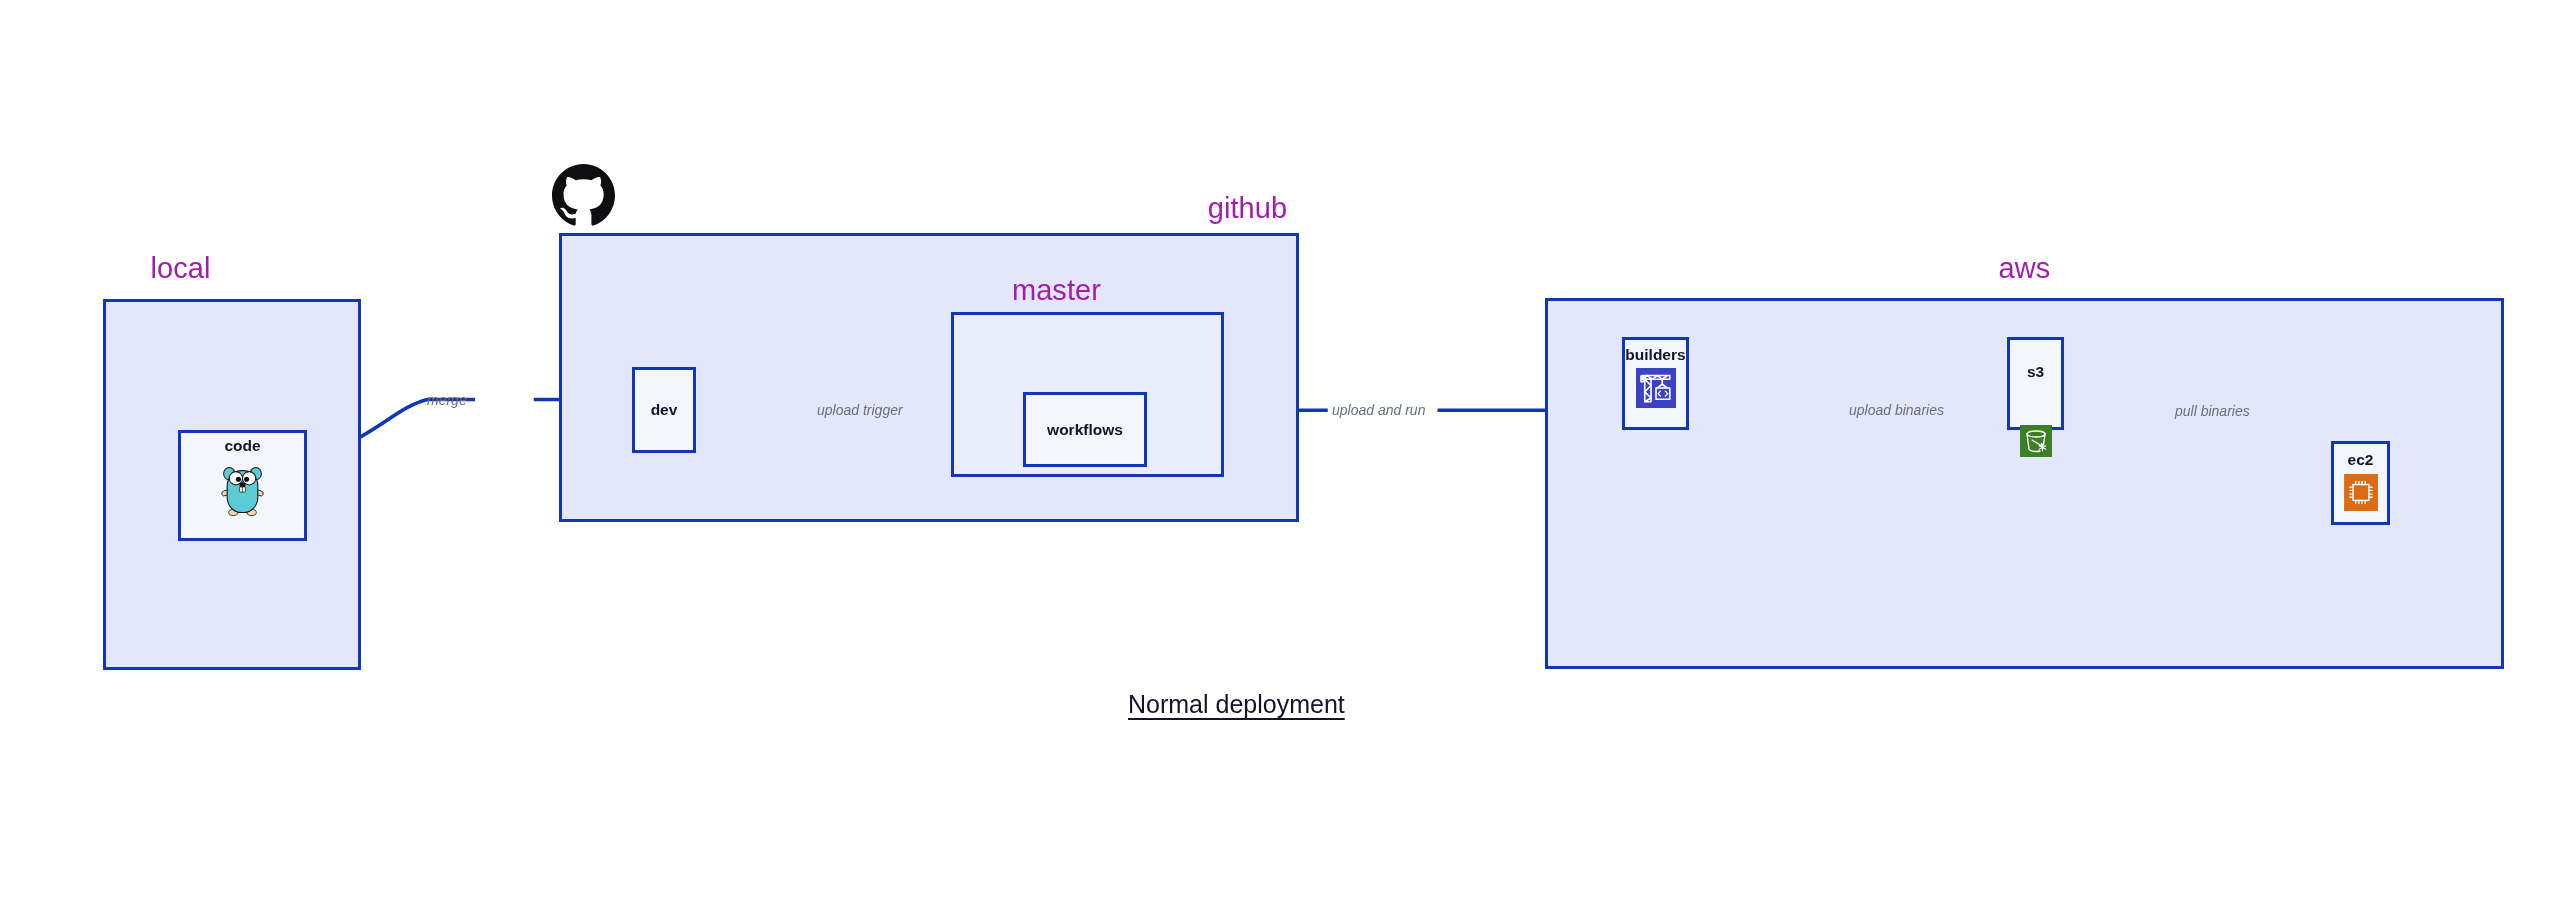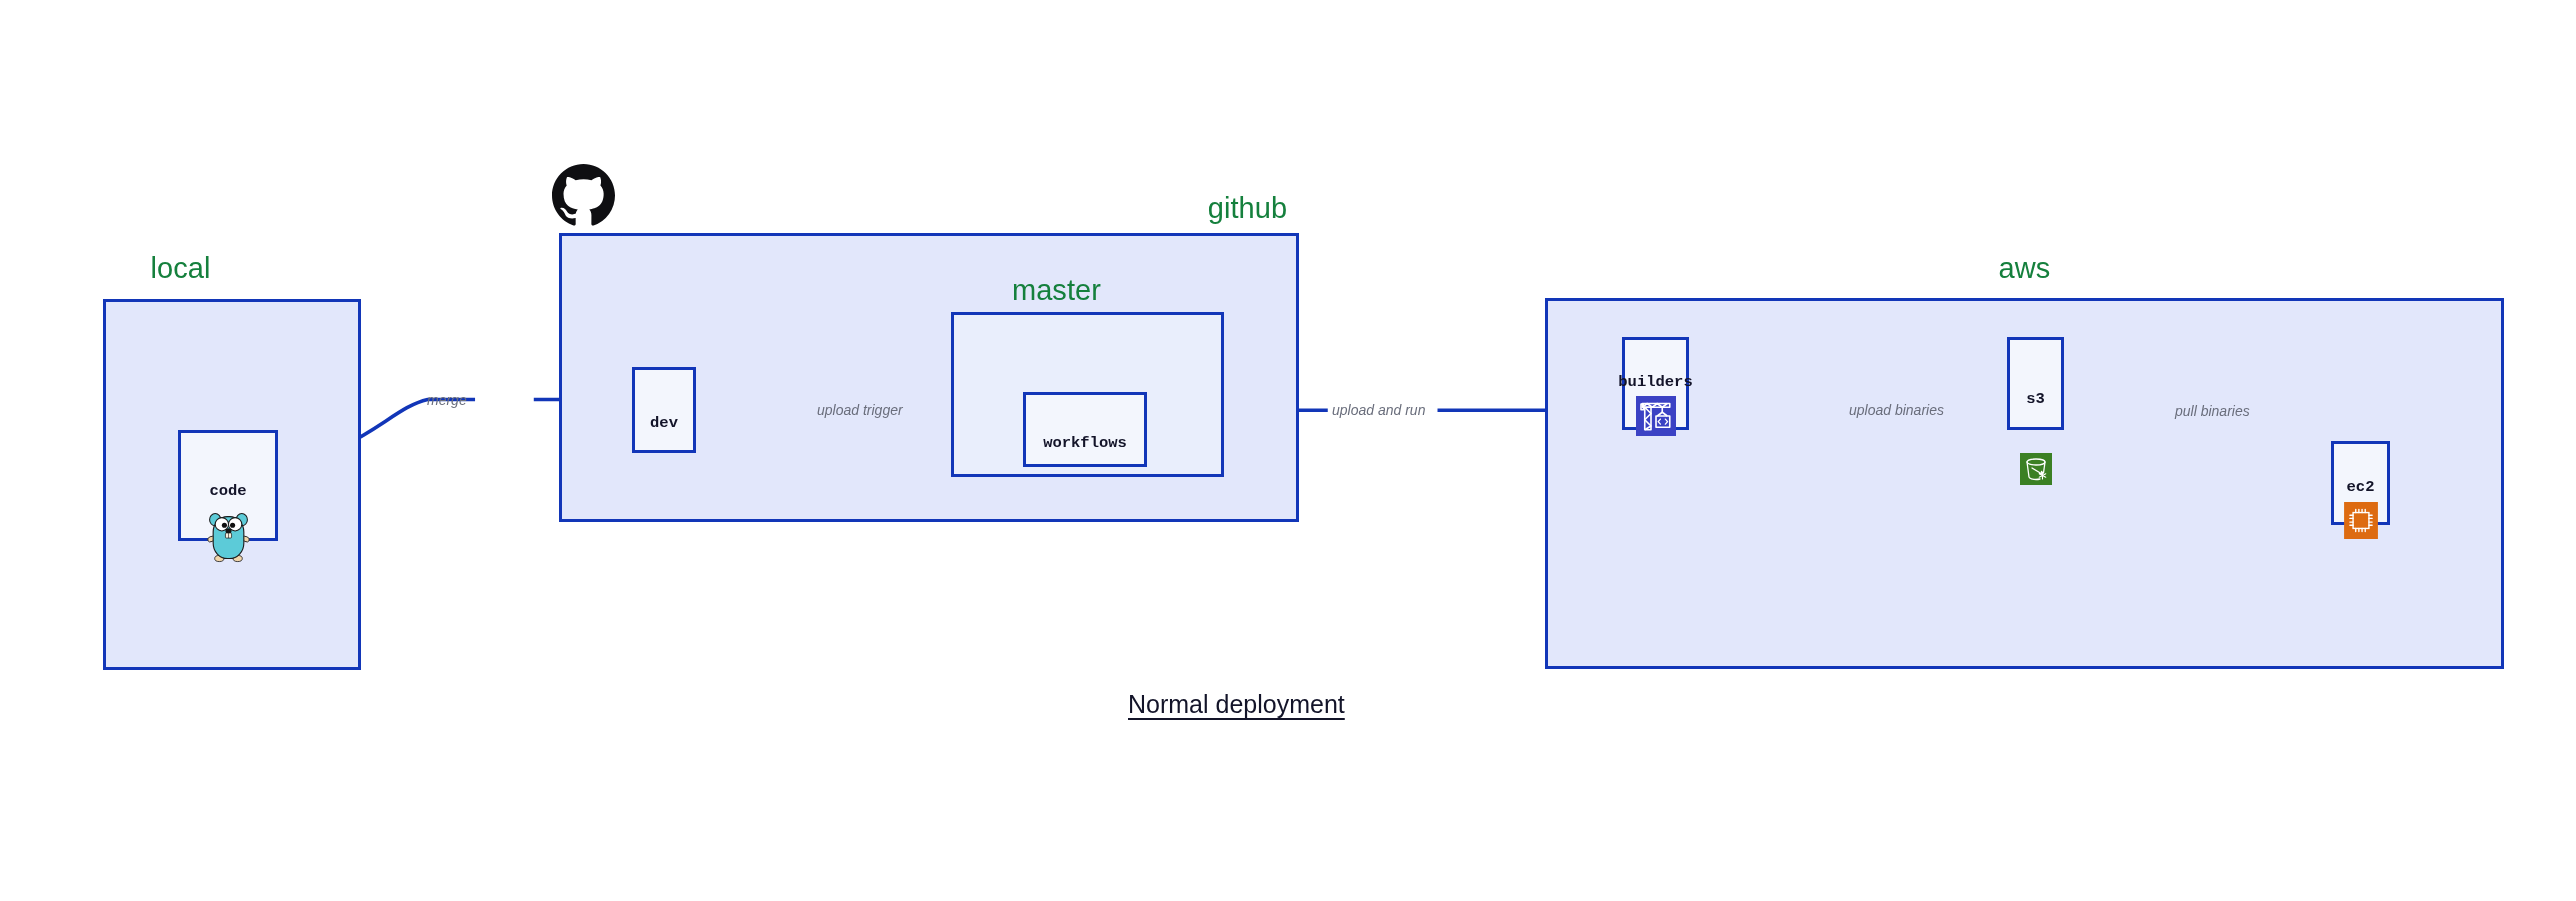--- a/index.html
+++ b/index.html
@@ -28,44 +28,43 @@
     background: #e2e7fb;
   }
   .group-box.inner {
     background: #e9eefc;
   }
   .group-label {
     position: absolute;
     text-align: center;
     font-size: 29px;
     font-weight: 400;
-    color: #15803d;
+    color: #a21caf;
     letter-spacing: 0.1px;
     white-space: nowrap;
     font-family: "Liberation Sans", sans-serif;
   }
 
   
   .node-box {
     position: absolute;
     box-sizing: border-box;
     border: 3.1px solid #1236b8;
     background: #f3f6fd;
     display: flex;
     flex-direction: column;
     align-items: center;
   }
   .node-label {
     font-size: 15.5px;
     font-weight: bold;
     color: #131429;
     white-space: nowrap;
-    font-family: Liberation Mono, monospace;
+    font-family: Liberation Sans, sans-serif;
     line-height: 1;
-    margin-top: 28px;
   }
   .node-icon {
     display: block;
   }
 
   
   .edge-label {
     position: absolute;
     font-style: italic;
     font-size: 14px;
@@ -133,21 +132,21 @@
 
     <g>
       <path d="M 4100,796 C 4160,790 4200,800 4230,820" fill="none" stroke="#1236b8" stroke-width="7"></path>
       <path d="M 4320,870 C 4390,930 4460,960 4520,990" fill="none" stroke="#1236b8" stroke-width="7" marker-end="url(#arrowhead)"></path>
     </g>
   </svg>
 
   <div class="group-label" style="left:103px; top:252px; width:155px;">local</div>
   <div class="group-box" style="left:103px; top:299px; width:258px; height:371px;"></div>
 
-  <div class="node-box" style="left:178px; top:430px; width:100px; height:111px; padding-top:23px;">
+  <div class="node-box" style="left:178px; top:430px; width:129px; height:111px; padding-top:5px;">
     <span class="node-label">code</span>
     <span class="node-icon" style="margin-top:7.2px;">
       <svg width="47" height="56" viewBox="0 0 92 108" xmlns="http://www.w3.org/2000/svg">
 
         <ellipse cx="20" cy="24" rx="11" ry="12" fill="#5ccbd8" stroke="#1b1b1b" stroke-width="2"></ellipse>
         <ellipse cx="72" cy="24" rx="11" ry="12" fill="#5ccbd8" stroke="#1b1b1b" stroke-width="2"></ellipse>
 
         <ellipse cx="12" cy="62" rx="7" ry="5" fill="#f2d6ab" stroke="#1b1b1b" stroke-width="1.6" transform="rotate(-25 12 62)"></ellipse>
         <ellipse cx="80" cy="62" rx="7" ry="5" fill="#f2d6ab" stroke="#1b1b1b" stroke-width="1.6" transform="rotate(25 80 62)"></ellipse>
 

